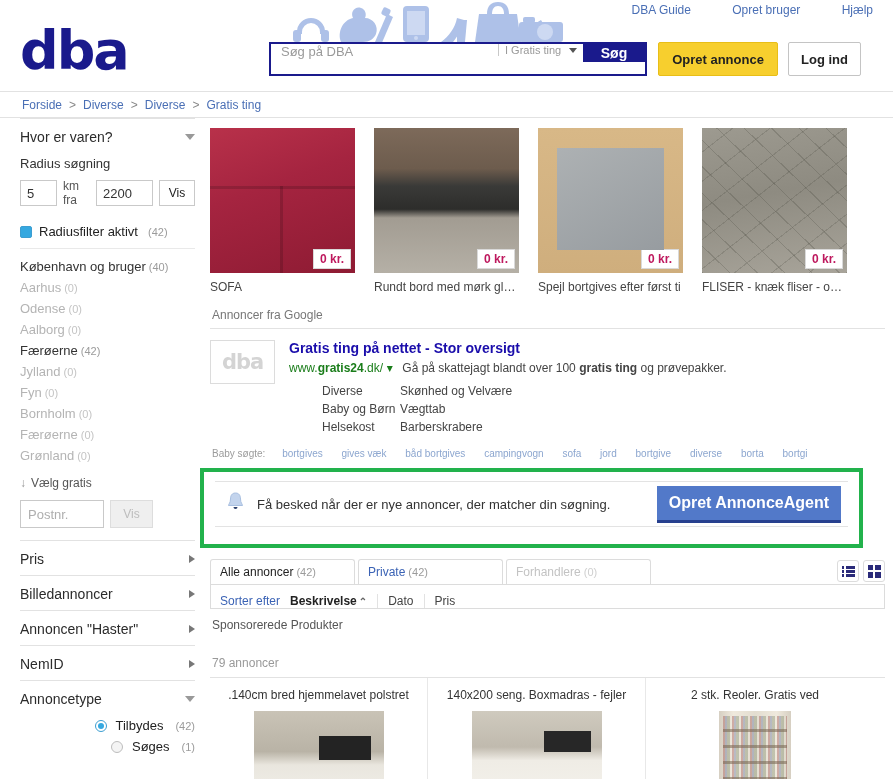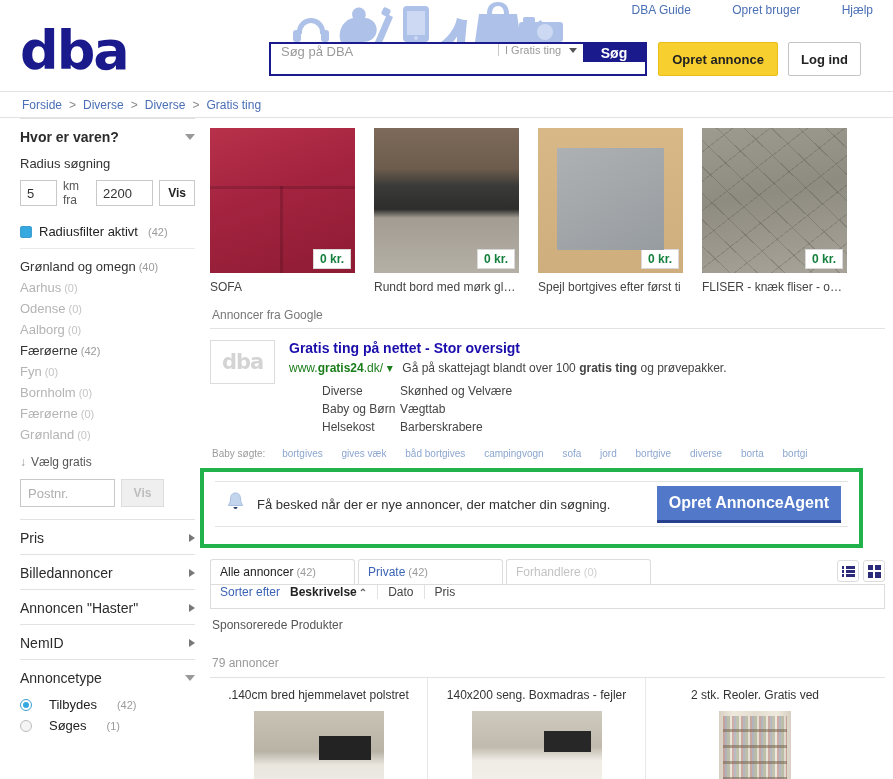--- a/index.html
+++ b/index.html
@@ -85,76 +85,76 @@
   .page { display:flex; }
   .sidebar { width:205px; padding:0 10px 0 20px; }
   .content { flex:1; padding-left:5px; padding-right:8px; }
 
   
   .filt-head {
     display:flex; justify-content:space-between; align-items:center;
     padding:10px 0 8px 0; font-size:14px; color:#2b2b2b;
     border-top:1px solid #e2e2e2; cursor:pointer;
   }
-  .filt-head:first-child { border-top:none;font-weight:bold; }
+  .filt-head:first-child { border-top:none; }
   .filt-head.first { border-top:1px solid #e2e2e2; }
   .tri-r { width:0;height:0;border-top:4px solid transparent;border-bottom:4px solid transparent;border-left:6px solid #777; }
   .tri-d { width:0;height:0;border-left:5px solid transparent;border-right:5px solid transparent;border-top:6px solid #999; }
   .subttl { font-size:13px; color:#333; margin:3px 0 8px 0; }
   .radrow { display:flex; align-items:center; gap:6px; margin-bottom:14px; }
   .radrow input[type=text] {
     height:26px; border:1px solid #c9c9c9; background:#fff;
     font-size:13px; padding:0 6px; color:#333; outline:none;
     font-family:"Liberation Sans", sans-serif;
   }
   .in-km { width:37px; }
   .in-post { width:57px; }
   .lbl-km { font-size:12px; color:#555; }
   .vis-btn {
     height:26px; width:41px; border:1px solid #c9c9c9; background:#fff;
-    font-weight:bold; font-size:12px; color:#222; cursor:pointer;
+    font-weight:normal; font-size:12px; color:#222; cursor:pointer;
     font-family:"Liberation Sans", sans-serif;
   }
   .vis-btn.dim { background:#efefef; color:#bdbdbd; border-color:#ddd; }
   .chk-row { display:flex; align-items:center; gap:7px; padding:3px 0 9px 0; border-bottom:1px solid #e9e9e9; }
   .chk-box {
     width:12px;height:12px;border:1px solid #3c9ed1;background:#35a8e0;
     border-radius:2px; flex:0 0 auto;
   }
   .chk-lbl { font-size:13px; color:#222; }
   .cnt { color:#9b9b9b; font-size:11px; margin-left:3px; }
   .loc-list { padding:7px 0 4px 0; }
   .loc { font-size:13px; color:#333; padding:3px 0; cursor:pointer; }
   .loc.zero { color:#b4b4b4; }
   .loc.zero .cnt { color:#c4c4c4; }
   .vaelg { font-size:12px; color:#555; padding:6px 0 10px 0; cursor:pointer; }
   .arrow-dn { color:#999; margin-right:5px; }
   .postrow { display:flex; gap:6px; padding-bottom:12px; }
   .in-postnr {
-    width:95px; height:28px; border:1px solid #c9c9c9;
+    width:84px; height:28px; border:1px solid #c9c9c9;
     font-size:13px; padding:0 7px; color:#999; outline:none;
     font-family:"Liberation Sans", sans-serif;
   }
   .in-postnr::placeholder { color:#aeaeae; }
   .vis2 { width:43px; height:28px; }
-  .rad-row { display:flex; align-items:center; gap:17px; padding:3px 0; }
+  .rad-row { display:flex; align-items:center; gap:9px; padding:3px 0;justify-content:flex-end; }
   .rad-o { width:12px;height:12px;border-radius:50%;border:1px solid #bdbdbd;background:#f4f4f4;flex:0 0 auto; position:relative;}
   .rad-o.on { border-color:#3c9ed1; background:#fff; }
   .rad-o.on:after{content:"";position:absolute;left:2px;top:2px;width:6px;height:6px;border-radius:50%;background:#35a8e0;}
 
   
   .cards { display:flex; gap:19px; padding-top:10px; }
   .card { width:145px; }
   .card-img {
     width:145px; height:145px; position:relative;
     background-size:cover; background-position:center;
   }
   .price-tag {
     position:absolute; right:4px; bottom:4px;
-    background:#fff; color:#15803d; font-size:12px; font-weight:bold;
+    background:#fff; color:#be185d; font-size:12px; font-weight:bold;
     padding:2px 6px; border:1px solid #d9d9d9;
   }
   .card-ttl {
     margin-top:7px; font-size:12px; color:#444;
     white-space:nowrap; overflow:hidden; text-overflow:ellipsis;
   }
 
   
   .ph-sofa{background:linear-gradient(160deg,#b8314a 0%,#a52440 40%,#8e1b33 100%);}
   .ph-sofa:before{content:"";position:absolute;left:0;top:40%;width:100%;height:3px;background:rgba(0,0,0,.15);}
@@ -234,21 +234,21 @@
     cursor:pointer;
   }
   .ico-list { width:13px;height:11px; display:flex; flex-direction:column; justify-content:space-between; }
   .ico-list i { display:flex; gap:2px; align-items:center; }
   .ico-list i:before { content:""; width:3px;height:3px;background:#2b2b7a; }
   .ico-list i:after { content:""; width:10px;height:3px;background:#2b2b7a; }
   .ico-grid { width:13px;height:13px; display:grid; grid-template-columns:1fr 1fr; grid-gap:2px; }
   .ico-grid b { background:#2b2b7a; display:block; }
 
   .sortbar {
-    border:1px solid #dcdcdc; height:25px; display:flex; align-items:flex-start;
+    border:1px solid #dcdcdc; height:25px; display:flex; align-items:flex-end;
     padding-left:9px; gap:10px; font-size:12px; background:#fff;
   }
   .sort-lbl { color:#3b63b5; }
   .sort-act { color:#222; font-weight:bold; }
   .sort-it { color:#444; cursor:pointer; padding-left:10px; border-left:1px solid #e2e2e2; }
   .chev-up { color:#666; font-size:10px; margin-left:2px; }
 
   .sponslbl { font-size:12px; color:#555; padding:9px 0 0 2px; }
   .cnt-lbl { font-size:12px; color:#999; padding:24px 0 7px 2px; }
 
@@ -342,25 +342,26 @@
       <button class="vis-btn">Vis</button>
     </div>
 
     <div class="chk-row">
       <span class="chk-box"></span>
       <span class="chk-lbl">Radiusfilter aktivt</span>
       <span class="cnt">(42)</span>
     </div>
 
     <div class="loc-list">
-      <div class="loc"><span>Grønland og omegn</span><span class="cnt">(40)</span></div>
+      <div class="loc"><span>København og bruger</span><span class="cnt">(40)</span></div>
       <div class="loc zero"><span>Aarhus</span><span class="cnt">(0)</span></div>
       <div class="loc zero"><span>Odense</span><span class="cnt">(0)</span></div>
       <div class="loc zero"><span>Aalborg</span><span class="cnt">(0)</span></div>
       <div class="loc"><span>Færøerne</span><span class="cnt">(42)</span></div>
+      <div class="loc zero"><span>Jylland</span><span class="cnt">(0)</span></div>
       <div class="loc zero"><span>Fyn</span><span class="cnt">(0)</span></div>
       <div class="loc zero"><span>Bornholm</span><span class="cnt">(0)</span></div>
       <div class="loc zero"><span>Færøerne</span><span class="cnt">(0)</span></div>
       <div class="loc zero"><span>Grønland</span><span class="cnt">(0)</span></div>
     </div>
 
     <div class="vaelg">
       <span class="arrow-dn">↓</span><span>Vælg gratis</span>
     </div>
 

